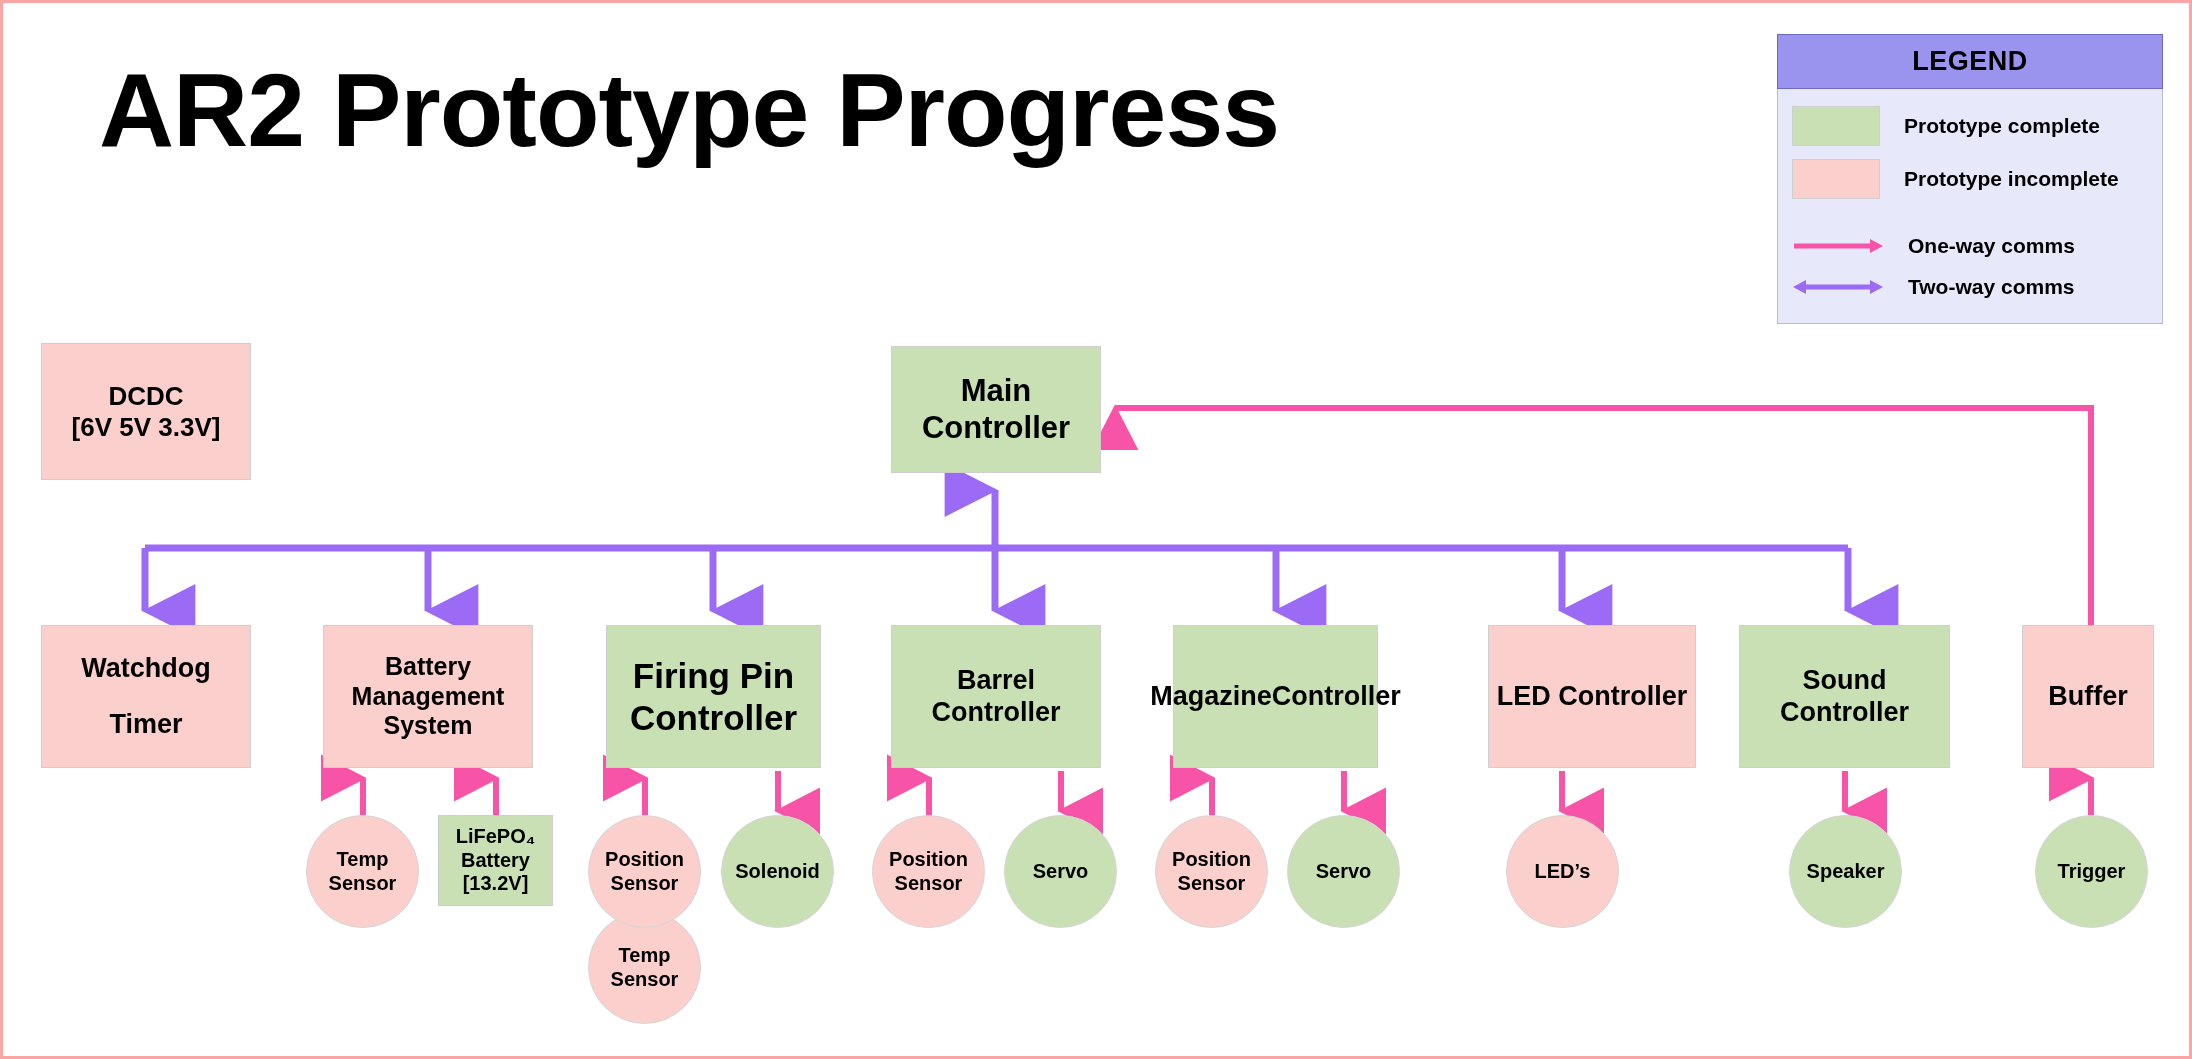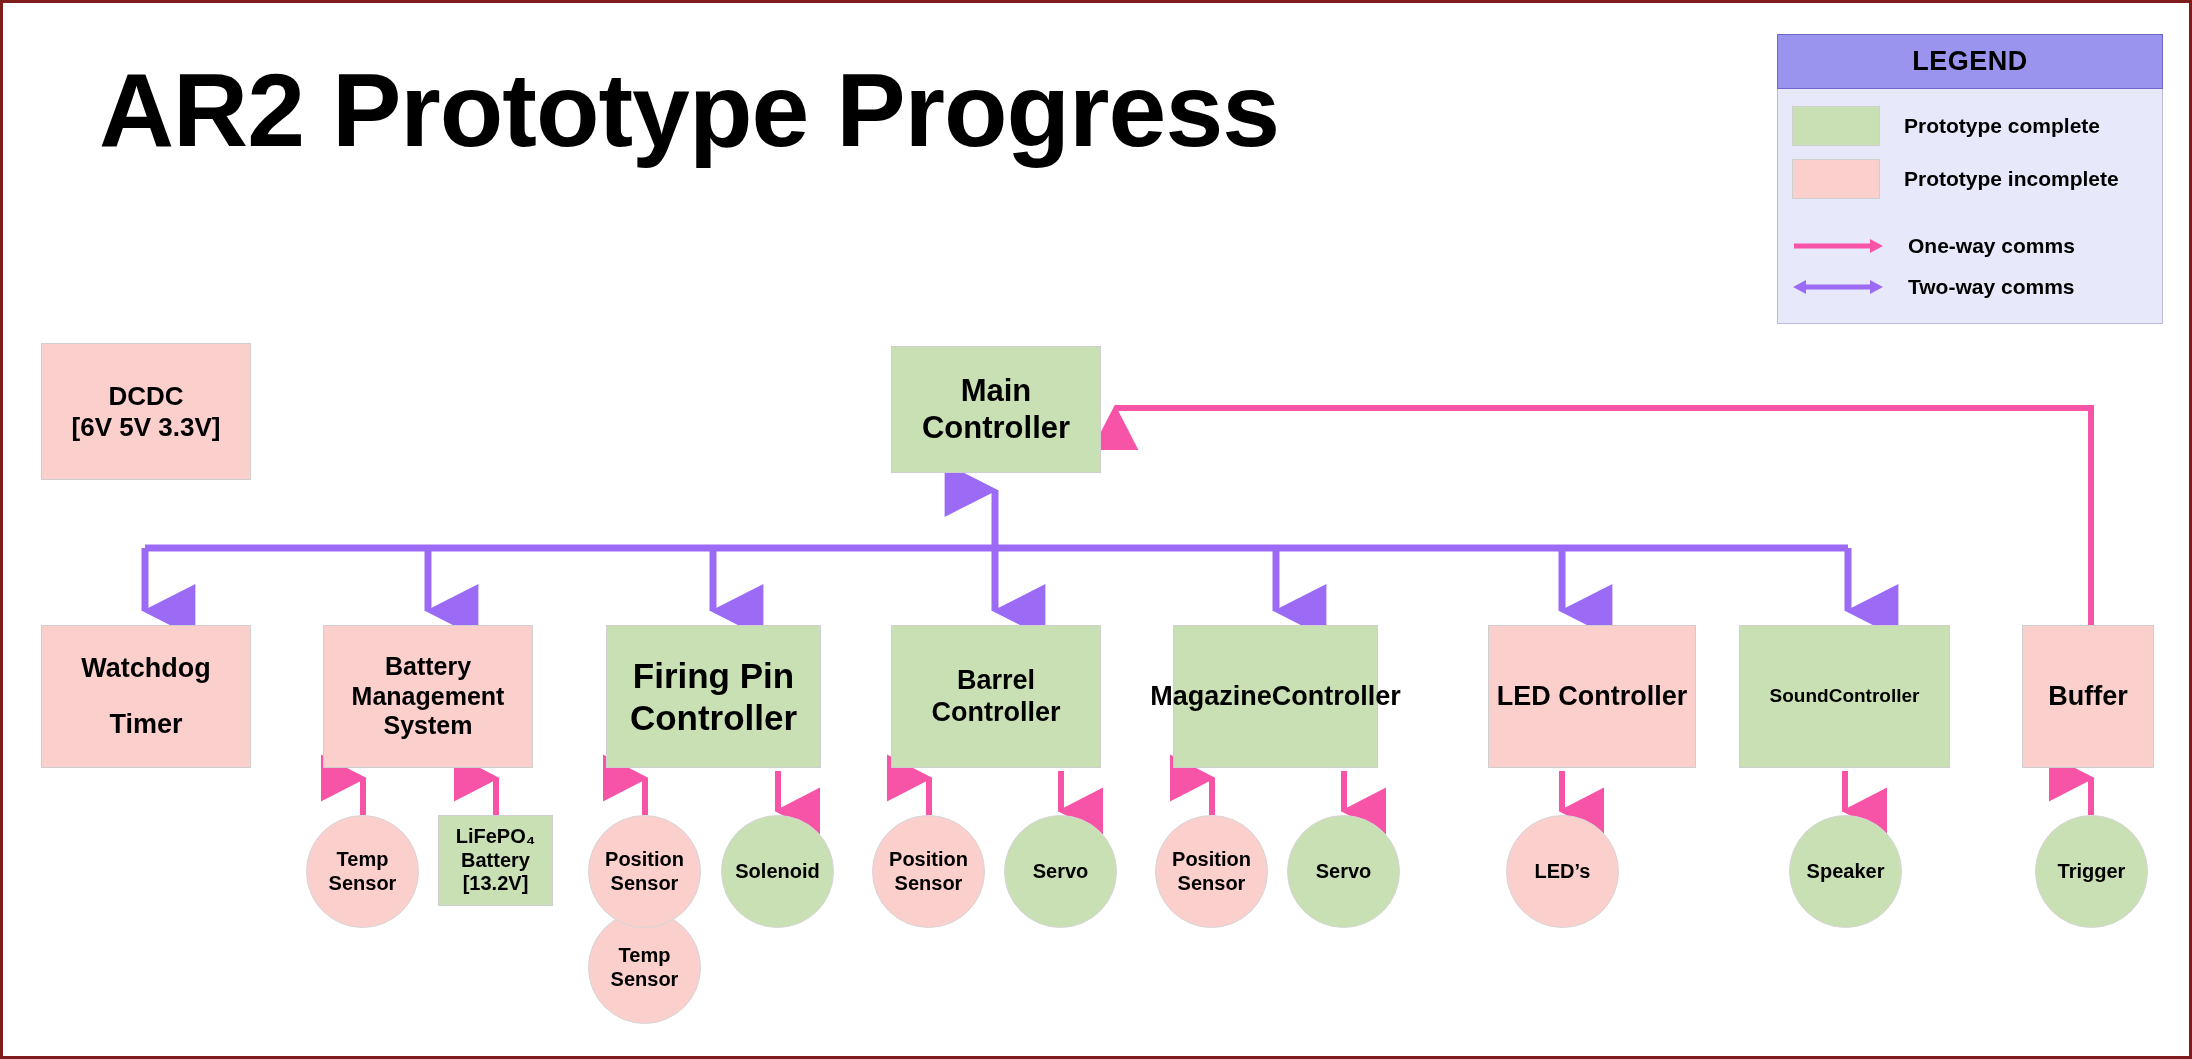--- a/index.html
+++ b/index.html
@@ -2,21 +2,21 @@
 <html><head>
 <meta charset="utf-8">
 <style>
   html,body{margin:0;padding:0;background:#ffffff;}
   body{font-family:"Liberation Sans", sans-serif;}
   #page{
     position:relative;
     width:2192px;height:1059px;
     background:#ffffff;
     box-sizing:border-box;
-    border:3px solid #7f1d1d;
+    border:3px solid #fca5a5;
     overflow:hidden;
   }
   #svg-layer{position:absolute;left:0;top:0;width:2192px;height:1059px;pointer-events:none;}
   .node{
     position:absolute;
     box-sizing:border-box;
     display:flex;align-items:center;justify-content:center;
     text-align:center;
     color:#000000;
     font-weight:bold;
@@ -198,21 +198,21 @@
 
   <div class="node box green" style="left:1170px;top:622px;width:205px;height:143px;font-size:27px;flex-direction:row;">
     <span>Magazine</span>
     <span>Controller</span>
   </div>
 
   <div class="node box pink" style="left:1485px;top:622px;width:208px;height:143px;font-size:27px;">
     <span>LED Controller</span>
   </div>
 
-  <div class="node box green" style="left:1736px;top:622px;width:211px;height:143px;font-size:19px;flex-direction:row;">
+  <div class="node box green" style="left:1736px;top:622px;width:211px;height:143px;font-size:27px;flex-direction:column;">
     <span>Sound</span>
     <span>Controller</span>
   </div>
 
   <div class="node box pink" style="left:2019px;top:622px;width:132px;height:143px;font-size:27px;">
     <span>Buffer</span>
   </div>
 
   <div class="node circle pink" style="left:303px;top:812px;width:113px;height:113px;font-size:20px;flex-direction:column;">
     <span>Temp</span>

